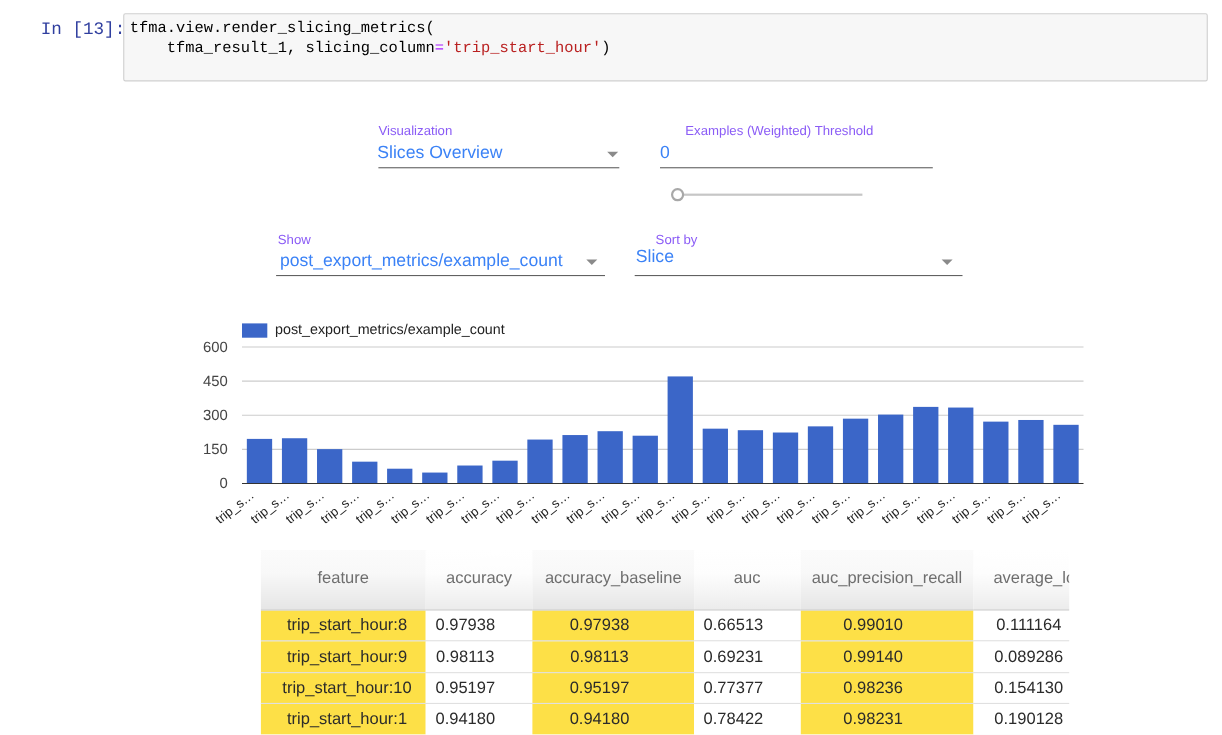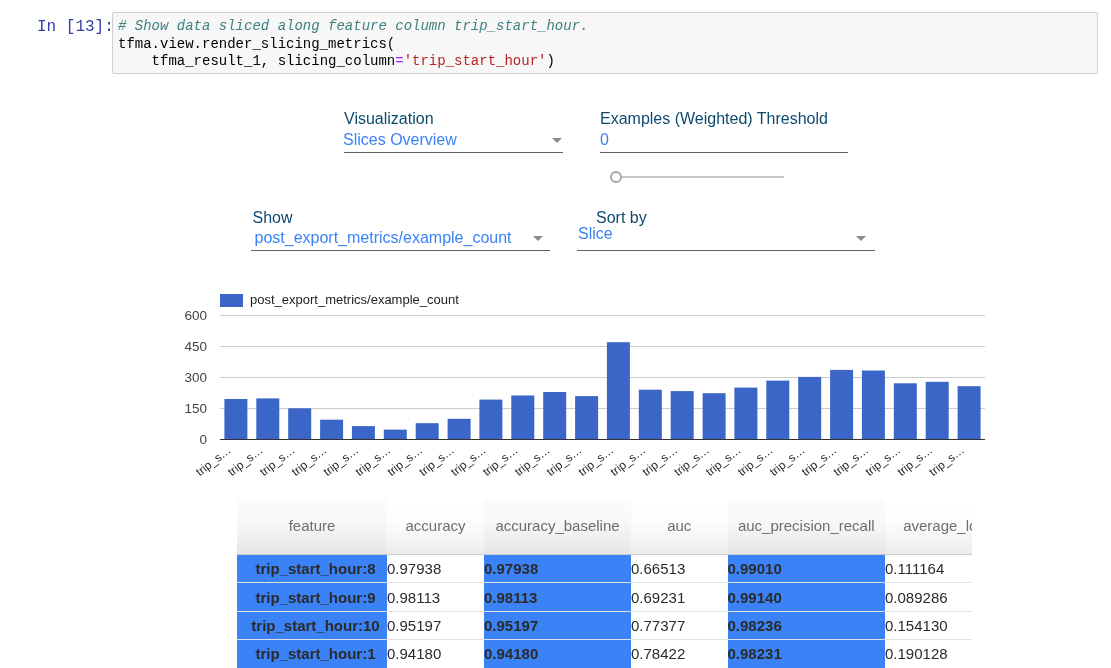--- a/index.html
+++ b/index.html
@@ -8,57 +8,57 @@
   font-family:"Liberation Sans", sans-serif; }
 #prompt { position:absolute; left:37px; top:19px; color:#303F9F; font-family:"Liberation Mono", monospace;
   font-size:16px; line-height:17.5px; }
 #cellbox { position:absolute; left:112px; top:12px; width:986px; height:62px; background:#f7f7f7;
   border:1px solid #cfcfcf; border-radius:2px; }
 #cellbox pre { font-family:"Liberation Mono", monospace; font-size:14px; line-height:17.5px;
   padding:5px 0 0 5px; color:#000; }
 .com { color:#408080; font-style:italic; }
 .str { color:#BA2121; }
 .op  { color:#AA22FF; }
-.lbl { position:absolute; font-size:16px; line-height:12px; color:#0c4a6e;text-align:right; }
+.lbl { position:absolute; font-size:12px; line-height:12px; color:#8b5cf6;text-align:right; }
 .val { position:absolute; font-size:16px; line-height:16px; color:#3b82f6; }
 .uline { position:absolute; height:1px; background:#616161; }
 .arrow { position:absolute; width:0; height:0; border-left:5px solid transparent;
   border-right:5px solid transparent; border-top:5px solid #8a8a8a; }
 #slider-track { position:absolute; left:621px; top:175.6px; width:163px; height:2.4px; background:#c6c6c6; }
 #slider-knob { position:absolute; left:610.3px; top:171.3px; width:11.8px; height:11.8px; border-radius:50%;
   border:2px solid #a8a8a8; background:#fff; }
 #tablewrap { position:absolute; left:237px; top:500px; width:735px; height:168px; overflow:hidden; }
 #gtable { border-collapse:collapse; table-layout:fixed; width:773.5px;
   font-family:"Liberation Sans", sans-serif; font-size:15px; }
 #gtable th { font-weight:normal; color:#6e6e6e; height:54.5px; text-align:center; padding-bottom:3px;
   background:linear-gradient(180deg,#ffffff 0%,#fdfdfd 40%,#ececec 100%);
   border-bottom:1px solid #c9c9c9; }
 #gtable th.s { background:linear-gradient(180deg,#fbfbfb 0%,#f8f8f8 40%,#e6e6e6 100%); }
-#gtable td { height:28.4px; color:#2b2b2b; text-align:left; padding-right:25px;
+#gtable td { height:28.4px; color:#2b2b2b; text-align:center; padding-right:25px;
   border-bottom:1px solid #e0e0e0; background:#fff; vertical-align:middle; }
-#gtable td.s { background:#3b82f6;font-weight:bold; }
+#gtable td.s { background:#fde047; }
 #gtable td.feat { text-align:center; padding-right:0; padding-left:7px; }
 </style>
 </head>
 <body>
 <div id="page">
 
 <div id="prompt">In&nbsp;[13]:</div>
 <div id="cellbox">
-      <pre><span class="com"># Show data sliced along feature column trip_start_hour.</span>
+      <pre>
 tfma.view.render_slicing_metrics(
     tfma_result_1, slicing_column<span class="op">=</span><span class="str">'trip_start_hour'</span>)</pre>
     </div>
 
 <div class="lbl" style="left:344px; top:113px;">Visualization</div>
 <div class="val" style="left:343px; top:132px;">Slices Overview</div>
 <div class="uline" style="left:343.5px; top:151.5px; width:219.5px;"></div>
 <div class="arrow" style="left:551.5px; top:137.5px;"></div>
 
-<div class="lbl" style="left:600px; top:113px;">Examples (Weighted) Threshold</div>
+<div class="lbl" style="left:623px; top:113px;">Examples (Weighted) Threshold</div>
 <div class="val" style="left:600px; top:132px;">0</div>
 <div class="uline" style="left:600px; top:152px; width:248px;"></div>
 <div id="slider-track"></div>
 <div id="slider-knob"></div>
 
 <div class="lbl" style="left:252.5px; top:212px;">Show</div>
 <div class="val" style="left:254.5px; top:230px;">post_export_metrics/example_count</div>
 <div class="uline" style="left:251px; top:249.5px; width:299px;"></div>
 <div class="arrow" style="left:533px; top:236px;"></div>
 

